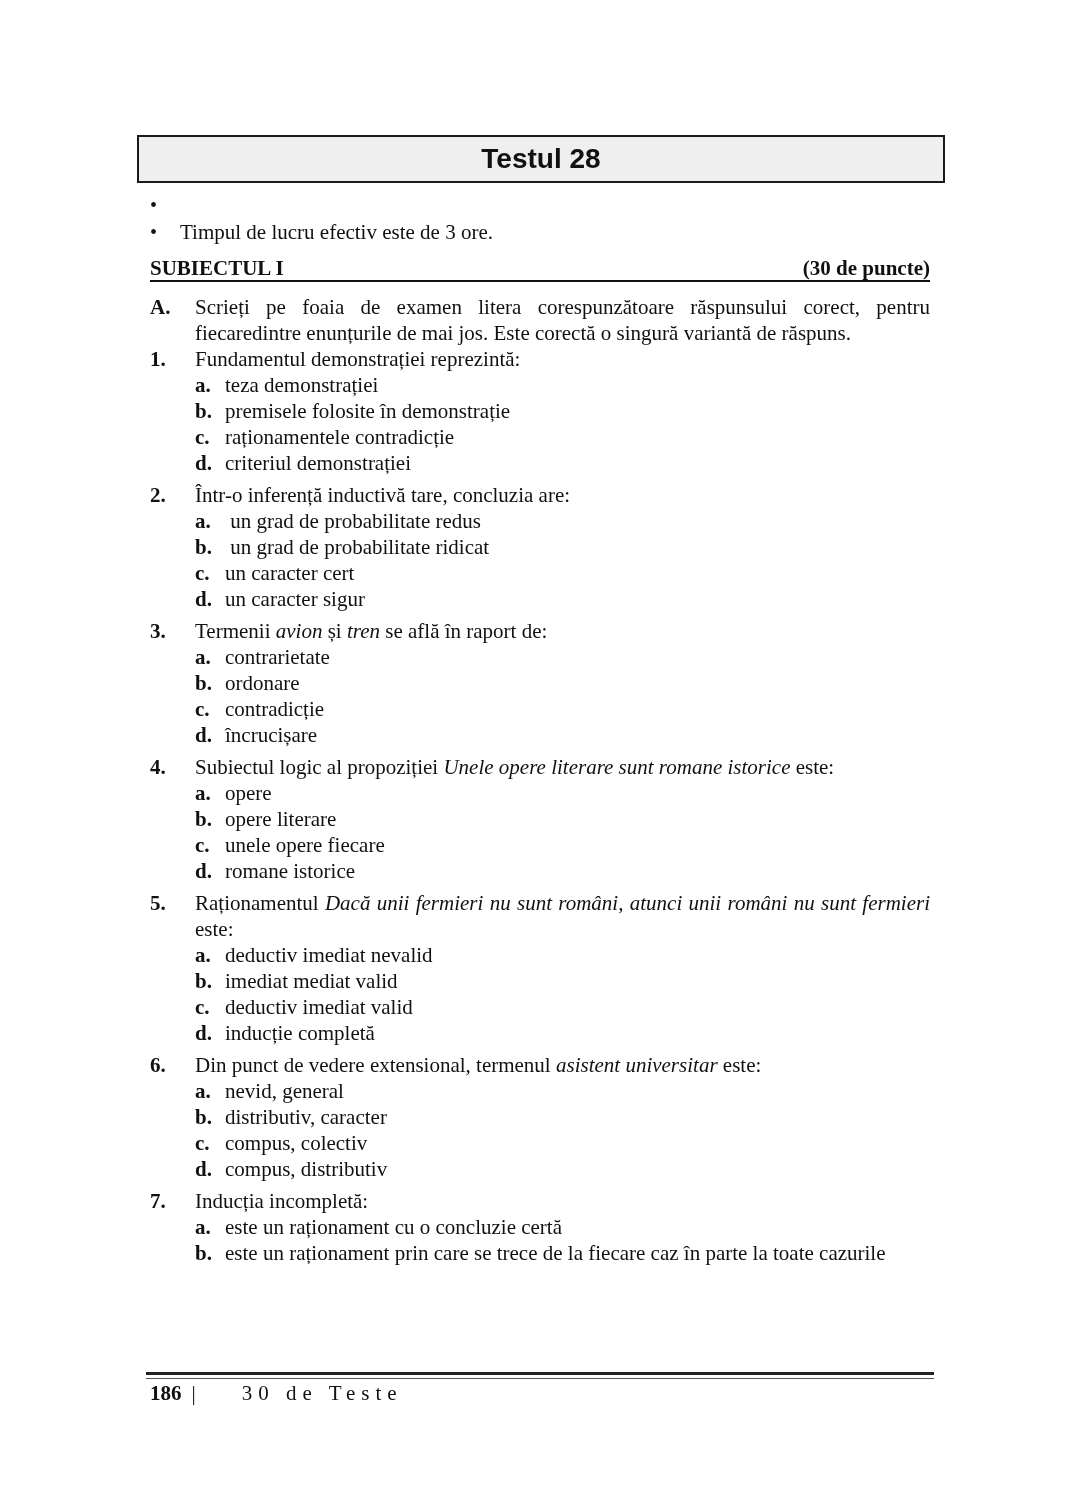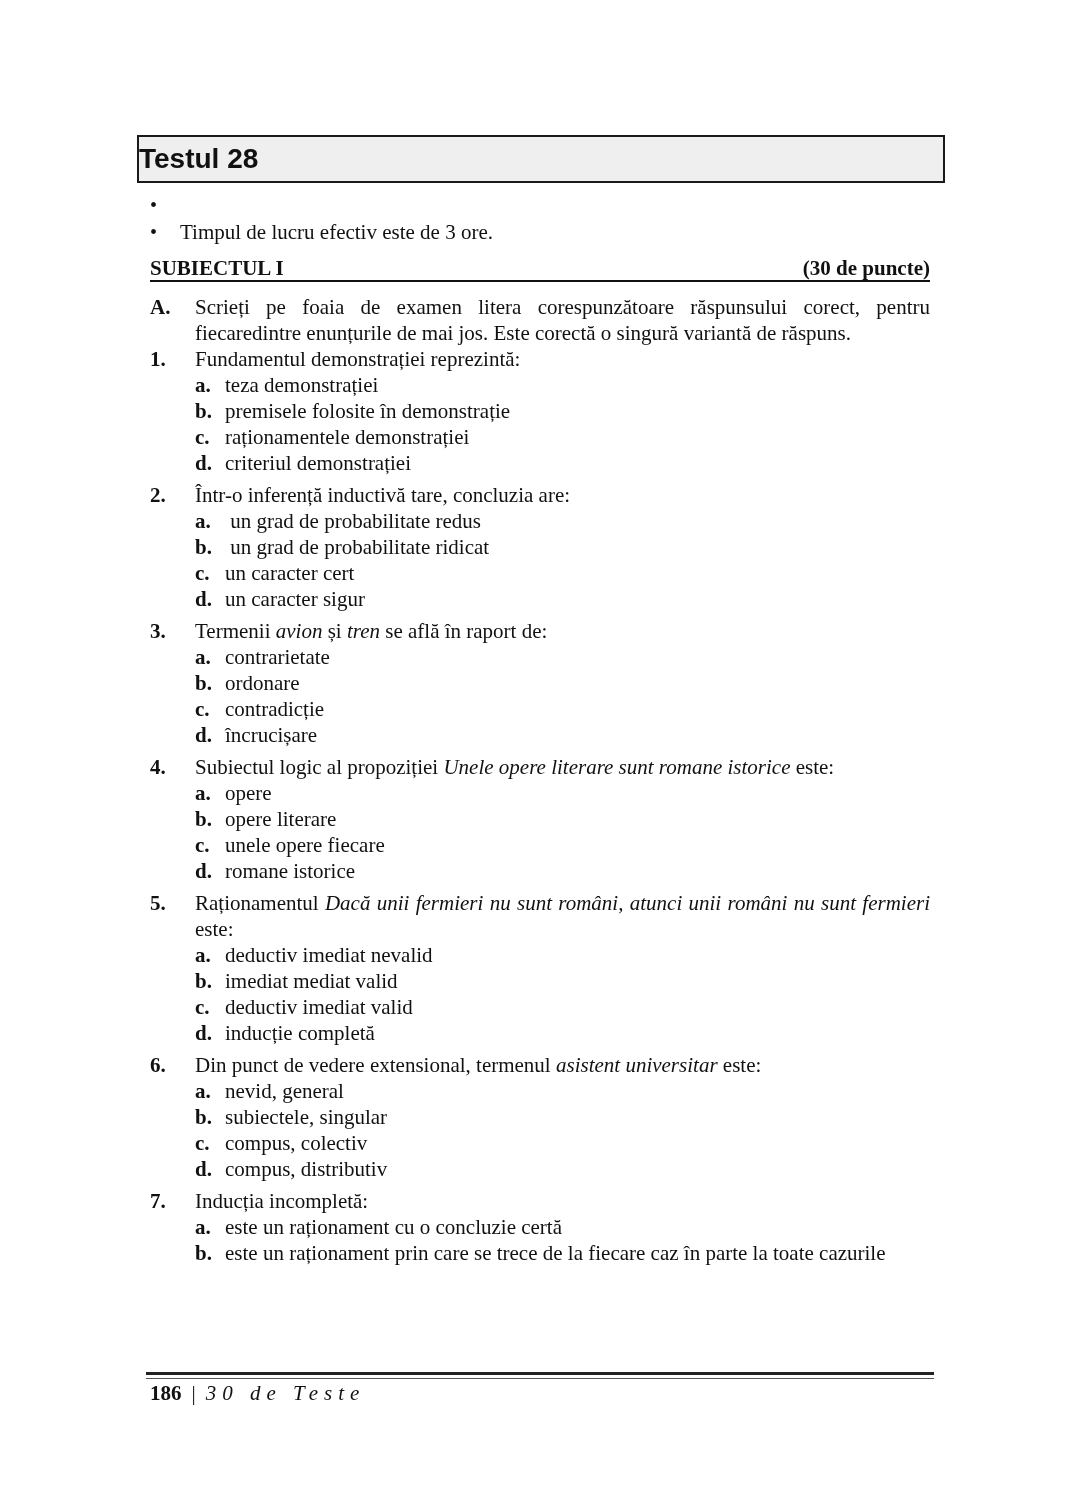--- a/index.html
+++ b/index.html
@@ -1,19 +1,19 @@
 <!DOCTYPE html>
 <html><head>
 <meta charset="utf-8">
 <style>
   html, body { margin: 0; padding: 0; background: #ffffff; }
   body { width: 1080px; height: 1501px; position: relative; overflow: hidden;
          font-family: "Liberation Serif", "DejaVu Serif", serif; color: #111; }
   .title-box { position: absolute; left: 137px; top: 135px; width: 804px; height: 44px;
-               border: 2px solid #1a1a1a; background: #efefef; }
+               border: 2px solid #1a1a1a; background: #efefef; text-align: center; }
   .title-box span { font-family: "Liberation Sans", sans-serif; font-weight: bold;
                     font-size: 28px; line-height: 44px; letter-spacing: 0px; }
   .bullets { position: absolute; left: 150px; top: 192px; width: 790px; font-size: 21px; }
   .bullet { display: flex; height: 27px; line-height: 27px; }
   .bullet .dot { width: 30px; font-size: 20px; }
   .subject { position: absolute; left: 150px; top: 254px; width: 780px; height: 26px;
              border-bottom: 2px solid #111; display: flex; justify-content: space-between;
              font-weight: bold; font-size: 21px; line-height: 28px; }
   .subject span { }
   .content { position: absolute; left: 150px; top: 294px; width: 780px; font-size: 21px; }
@@ -22,21 +22,21 @@
   .txt { flex: 1; text-align: justify; }
   .opts { margin-left: 45px; }
   .opt { display: flex; line-height: 26px; }
   .opt .l { width: 30px; font-weight: bold; flex-shrink: 0; }
   .q { margin-top: 6px; }
   .footer-line { position: absolute; left: 146px; top: 1372px; width: 788px; height: 3px;
                  border-top: 3px solid #222; border-bottom: 1px solid #555; }
   .footer { position: absolute; left: 150px; top: 1379px; font-size: 21px; line-height: 28px; }
   .footer .pg { font-weight: bold; }
   .footer .sep { margin: 0 10px; }
-  .footer .book { font-style: italic; letter-spacing: 6px; }
+  .footer .book { letter-spacing: 6px; margin-left: 36px; }
   i { }
 </style>
 </head>
 <body>
 
 <div class="title-box">
   <span>Testul 28</span>
 </div>
 
 <div class="bullets">
@@ -69,21 +69,21 @@
           <div class="opt">
             <span class="l">a.</span>
             <span class="txt" style="white-space:pre-wrap">teza demonstrației</span>
           </div>
           <div class="opt">
             <span class="l">b.</span>
             <span class="txt" style="white-space:pre-wrap">premisele folosite în demonstrație</span>
           </div>
           <div class="opt">
             <span class="l">c.</span>
-            <span class="txt" style="white-space:pre-wrap">raționamentele demonstrației</span>
+            <span class="txt" style="white-space:pre-wrap">raționamentele contradicție</span>
           </div>
           <div class="opt">
             <span class="l">d.</span>
             <span class="txt" style="white-space:pre-wrap">criteriul demonstrației</span>
           </div>
         </div>
       </div>
       <div class="q">
         <div class="row">
           <span class="num">2.</span>
@@ -185,21 +185,21 @@
           <span class="num">6.</span>
           <span class="txt"><span>Din punct de vedere extensional, termenul </span><i>asistent universitar</i><span> este:</span></span>
         </div>
         <div class="opts">
           <div class="opt">
             <span class="l">a.</span>
             <span class="txt" style="white-space:pre-wrap">nevid, general</span>
           </div>
           <div class="opt">
             <span class="l">b.</span>
-            <span class="txt" style="white-space:pre-wrap">subiectele, singular</span>
+            <span class="txt" style="white-space:pre-wrap">distributiv, caracter</span>
           </div>
           <div class="opt">
             <span class="l">c.</span>
             <span class="txt" style="white-space:pre-wrap">compus, colectiv</span>
           </div>
           <div class="opt">
             <span class="l">d.</span>
             <span class="txt" style="white-space:pre-wrap">compus, distributiv</span>
           </div>
         </div>

